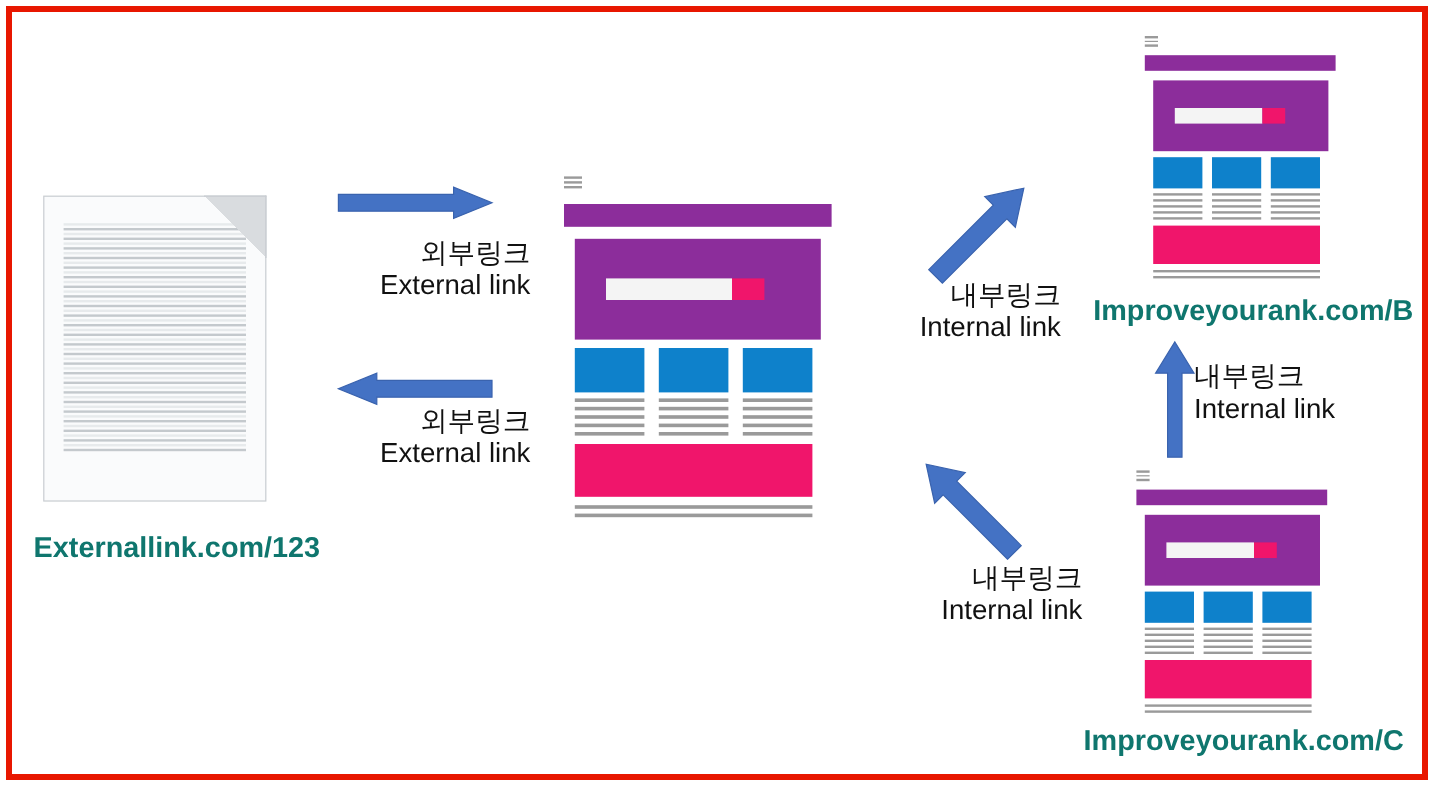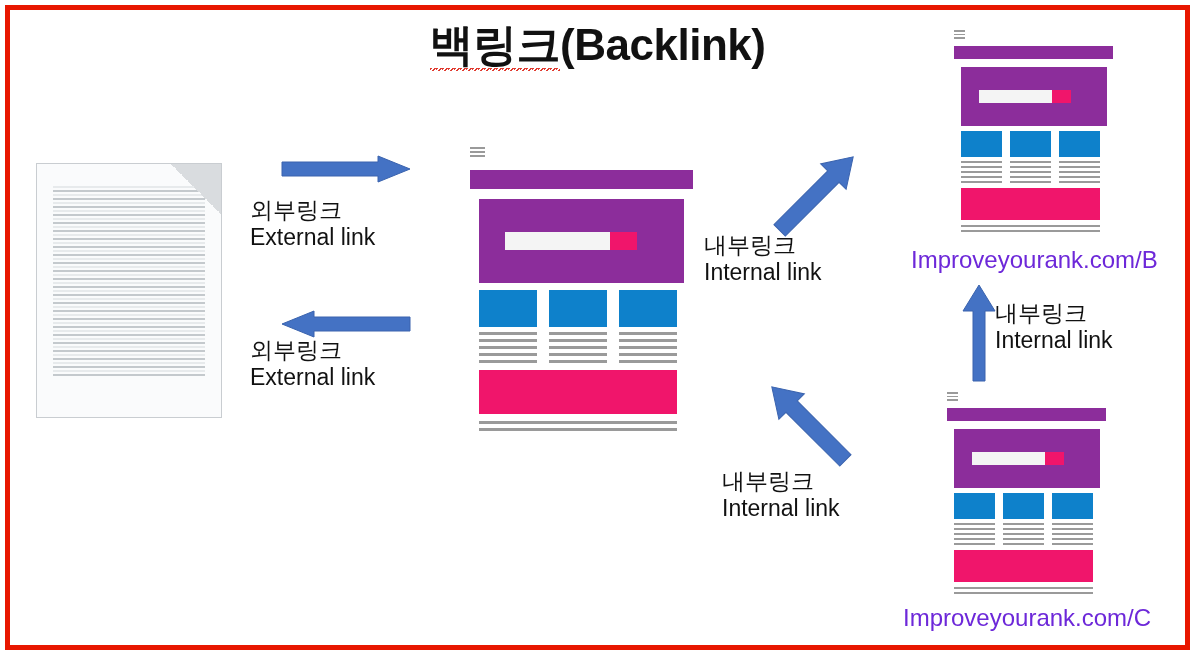--- a/index.html
+++ b/index.html
@@ -64,38 +64,35 @@
   .site .txtcol span{display:block;background:#9a9a9a;}
   .site .cta{position:absolute;background:#f0156b;}
   .site .foot{position:absolute;background:#9a9a9a;}
 
   
   .arrow{position:absolute;}
   .arrow svg{display:block;overflow:visible;}
 
   
   .cap{
-    position:absolute;color:#111;text-align:left;line-height:1.18;
+    position:absolute;color:#111;text-align:right;line-height:1.18;
     white-space:nowrap;
   }
   .cap .ln{display:block;}
   .url{
-    position:absolute;color:#6d28d9;white-space:nowrap;font-weight:400;
+    position:absolute;color:#0f766e;white-space:nowrap;font-weight:700;
   }
 </style>
 </head>
 <body>
 
 <div class="stage">
 
   <div class="frame"></div>
 
-  <div class="title">
-    <span class="ko">백링크</span><span>(Backlink)</span>
-  </div>
 
   <div class="doc-wrap">
     <div class="doc">
       <div class="doc-lines">
         <div class="l lite"></div>
           <div class="l"></div>
         <div class="l lite"></div>
           <div class="l"></div>
         <div class="l lite"></div>
           <div class="l"></div>
@@ -138,20 +135,21 @@
         <div class="l lite"></div>
           <div class="l"></div>
         <div class="l lite"></div>
           <div class="l"></div>
         <div class="l lite"></div>
           <div class="l"></div>
       </div>
       <div class="doc-fold"></div>
     </div>
   </div>
+  <div class="url" style="left:28px;top:443px;font-size:24px;">Externallink.com/123</div>
 
   <div class="arrow" style="left:282px;top:156px;">
     <svg width="128" height="26" viewBox="0 0 128 26">
       <polygon points="0,6 96,6 96,0 128,13 96,26 96,20 0,20" fill="#4472c4" stroke="#3a63ae" stroke-width="1"></polygon>
     </svg>
   </div>
   <div class="cap" style="left:250px;top:197px;width:192px;font-size:23px;">
     <span class="ln">외부링크</span>
     <span class="ln">External link</span>
   </div>

